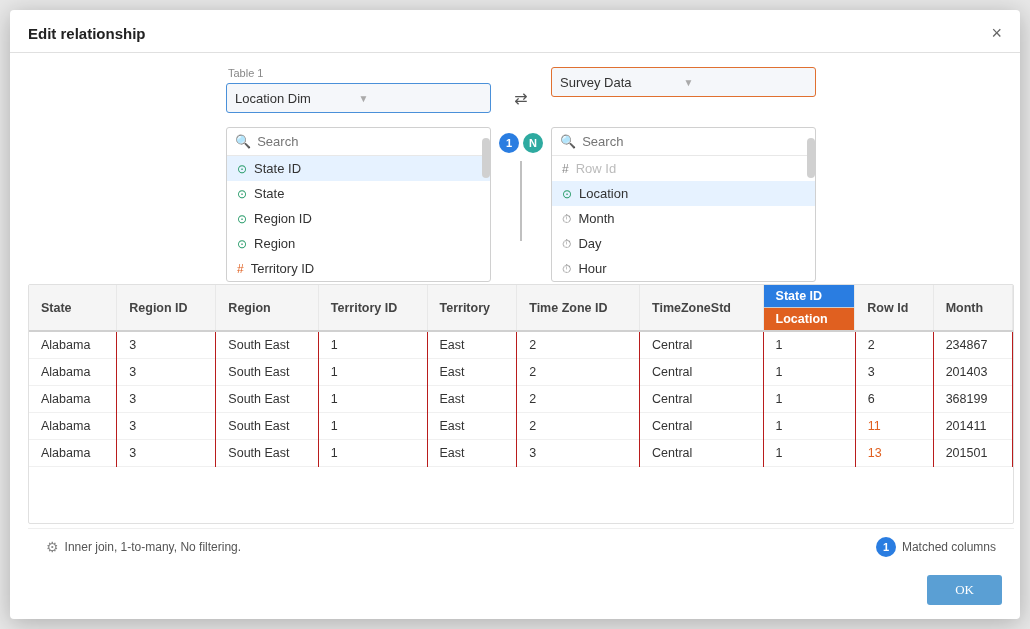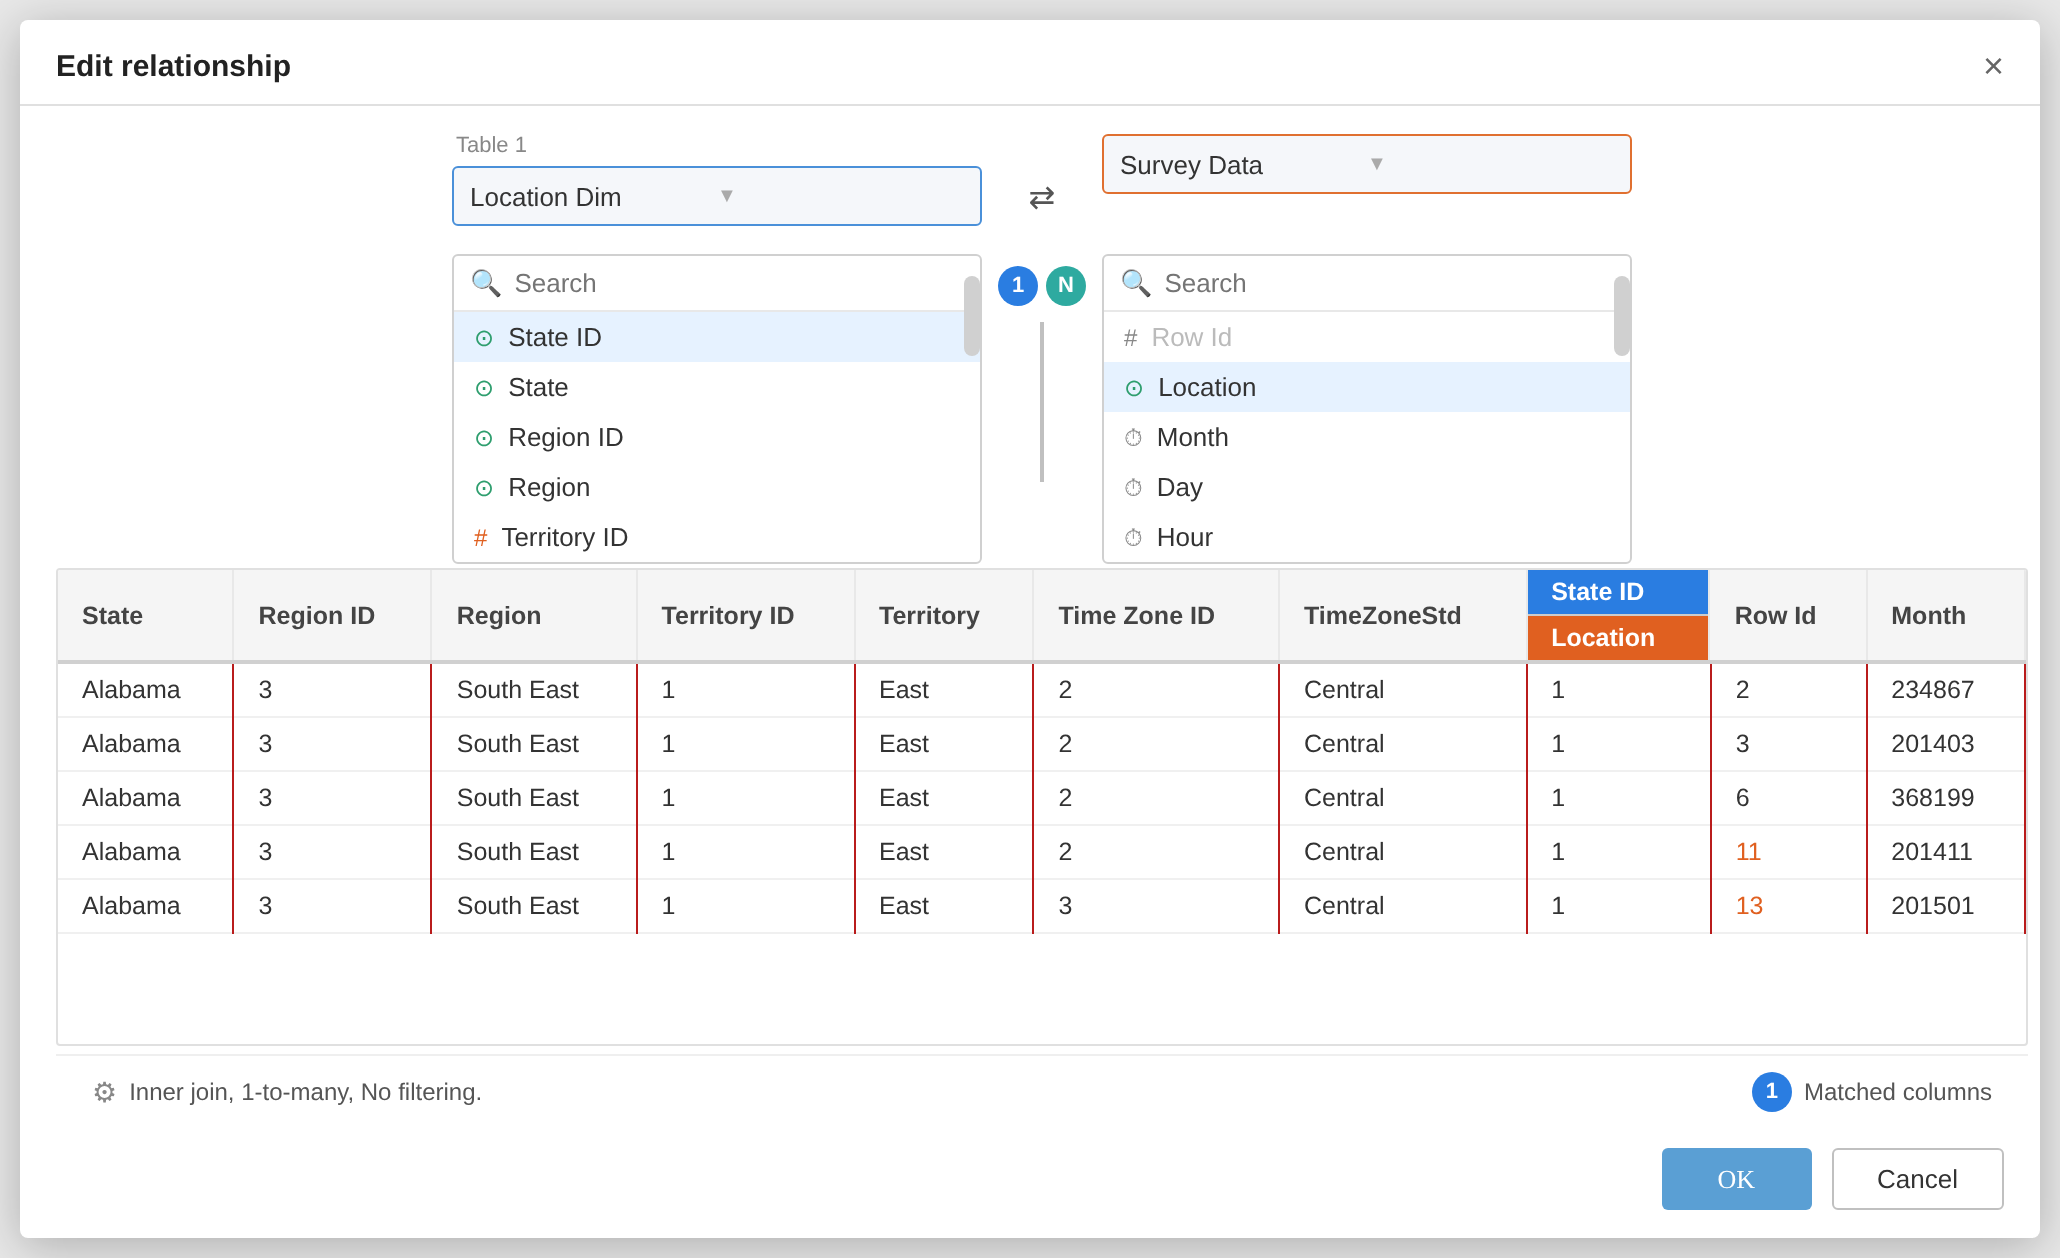--- a/index.html
+++ b/index.html
@@ -488,15 +488,14 @@
       </div>
       <div class="matched-cols">
         <div class="badge badge-blue">1</div>
         <span>Matched columns</span>
       </div>
     </div>
   </div>
 
   <div class="modal-footer-buttons">
     <button class="btn-ok">OK</button>
-    <button class="btn-cancel">Cancel</button>
   </div>
 </div>
 
 </body></html>

